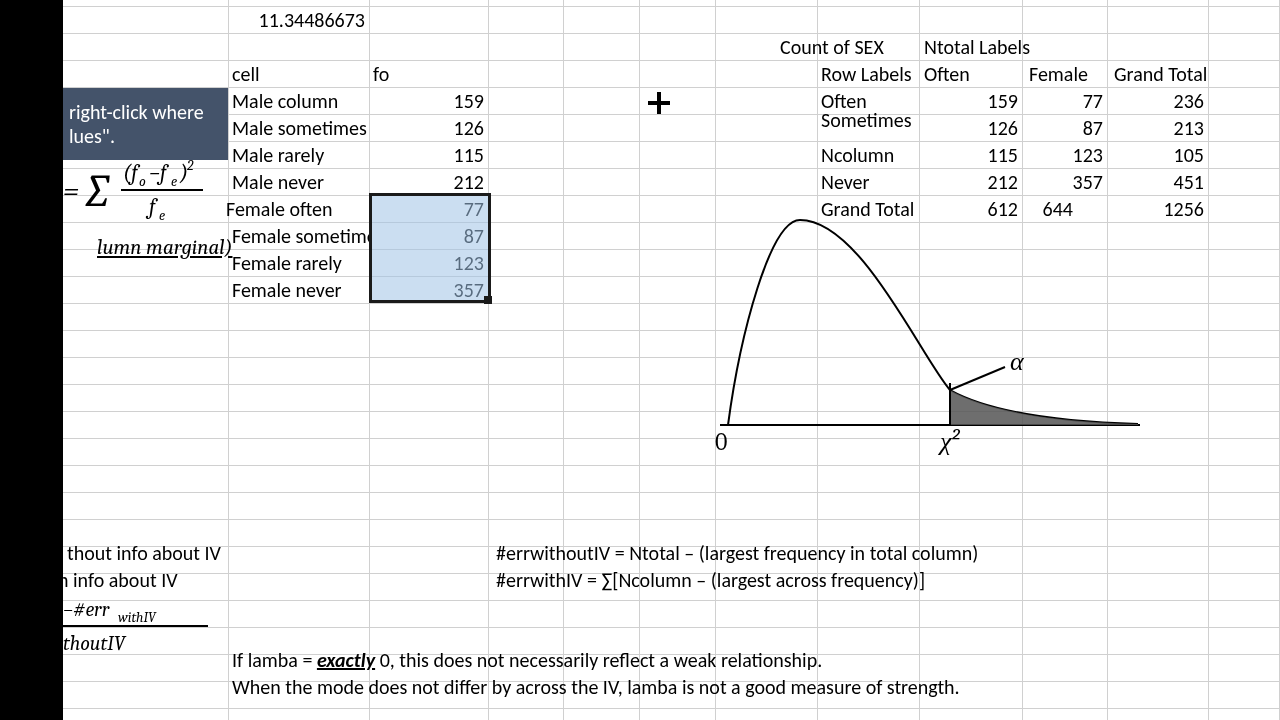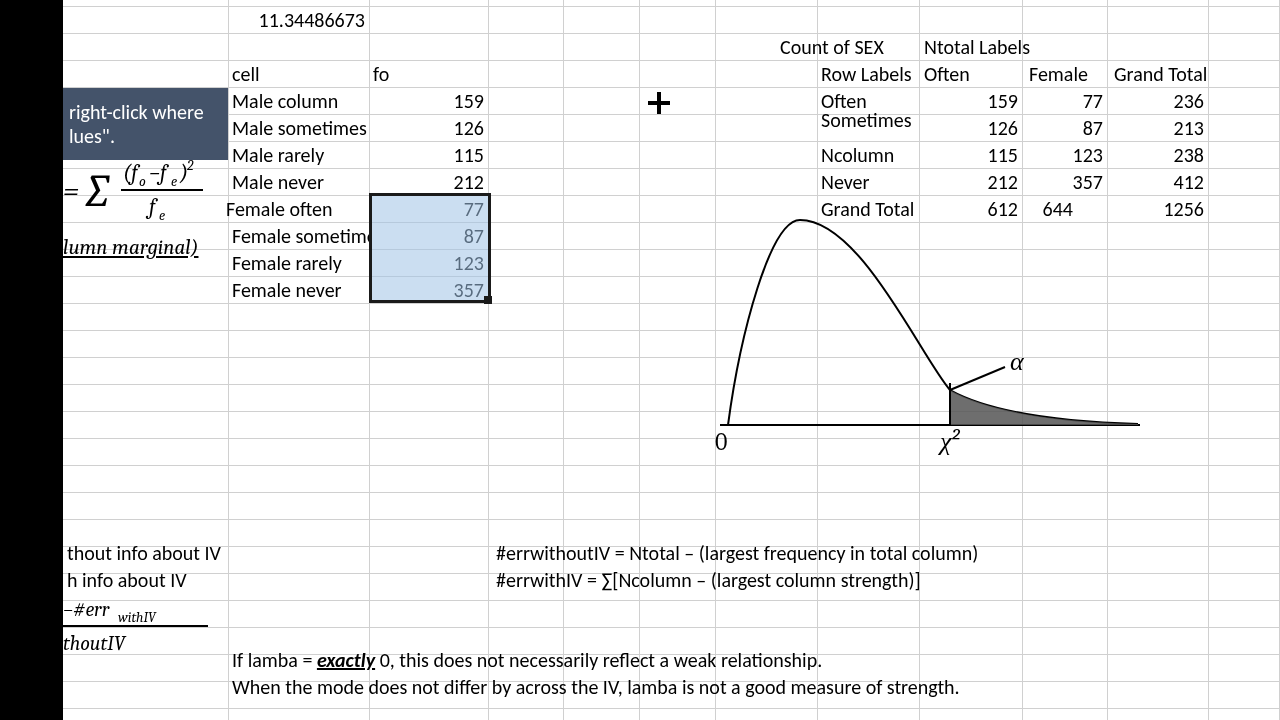--- a/index.html
+++ b/index.html
@@ -48,21 +48,21 @@
     width: 165px;
     background: #44536a;
     color: #fff;
     padding: 12px 6px;
     line-height: 24px;
   }
 
   .formula, .marginal, .err-frac {
     position: absolute; left: 63px; font-style: italic; font-family: Cambria, 'Times New Roman', serif;
   }
-  .marginal .u { text-decoration: underline; }
+  .marginal .u { text-decoration: underline; margin-left: 34px; }
 
   .sel {
     position: absolute;
     border: 3px solid #1a1a1a;
     background: rgba(160,195,230,0.55);
     pointer-events: none;
   }
   .sel .handle {
     position: absolute; right: -4px; bottom: -4px;
     width: 8px; height: 8px; background: #1a1a1a;
@@ -186,26 +186,26 @@
 <div class="cell num" style="left:1107px; top:88px; width:101px">236</div>
 
 <div class="cell" style="left:817px; top:107px; width:102px">Sometimes</div>
 <div class="cell num" style="left:920px; top:115px; width:102px">126</div>
 <div class="cell num" style="left:1022px; top:115px; width:85px">87</div>
 <div class="cell num" style="left:1107px; top:115px; width:101px">213</div>
 
 <div class="cell" style="left:817px; top:142px; width:102px">Ncolumn</div>
 <div class="cell num" style="left:920px; top:142px; width:102px">115</div>
 <div class="cell num" style="left:1022px; top:142px; width:85px">123</div>
-<div class="cell num" style="left:1107px; top:142px; width:101px">238</div>
+<div class="cell num" style="left:1107px; top:142px; width:101px">105</div>
 
 <div class="cell" style="left:817px; top:169px; width:102px">Never</div>
 <div class="cell num" style="left:920px; top:169px; width:102px">212</div>
 <div class="cell num" style="left:1022px; top:169px; width:85px">357</div>
-<div class="cell num" style="left:1107px; top:169px; width:101px">412</div>
+<div class="cell num" style="left:1107px; top:169px; width:101px">451</div>
 
 <div class="cell" style="left:817px; top:196px; width:102px">Grand Total</div>
 <div class="cell num" style="left:920px; top:196px; width:102px">612</div>
 <div class="cell num" style="left:992px; top:196px; width:85px">644</div>
 <div class="cell num" style="left:1107px; top:196px; width:101px">1256</div>
 
 <div class="note" style="top:88px">
   <div>right-click where</div>
   <div>lues".</div>
 </div>
@@ -238,30 +238,30 @@
     <path d="M240 175 C 285 200, 360 207, 428 209 L 428 210 L 240 210 Z" fill="#555" opacity="0.85"></path>
     <line x1="240" y1="168" x2="240" y2="210" stroke="#000" stroke-width="2"></line>
     <line x1="240" y1="175" x2="295" y2="152" stroke="#000" stroke-width="2"></line>
     <text x="300" y="155" font-size="26" font-style="italic">α</text>
     <text x="5" y="235" font-size="24">0</text>
     <text x="230" y="235" font-size="26" font-style="italic">χ²</text>
   </svg>
 </div>
 
 <div class="cell" style="left:63px; top:540px; width:200px">thout info about IV</div>
-<div class="cell" style="left:63px; top:567px; width:200px">h info about IV</div>
+<div class="cell" style="left:54px; top:567px; width:200px">h info about IV</div>
 
 <div class="err-frac" style="top:596px">
   <svg width="160" height="64" viewBox="0 0 160 64">
     <text x="0" y="20" font-size="20" font-style="italic">−#err</text>
     <text x="55" y="26" font-size="14" font-style="italic">withIV</text>
     <line x1="0" y1="30" x2="145" y2="30" stroke="#000" stroke-width="2"></line>
     <text x="0" y="54" font-size="20" font-style="italic">thoutIV</text>
   </svg>
 </div>
 
 <div class="cell" style="left:492px; top:540px; width:720px">#errwithoutIV = Ntotal – (largest frequency in total column)</div>
-<div class="cell" style="left:492px; top:567px; width:720px">#errwithIV = ∑[Ncolumn – (largest column strength)]</div>
+<div class="cell" style="left:492px; top:567px; width:720px">#errwithIV = ∑[Ncolumn – (largest across frequency)]</div>
 
 <div class="cell" style="left:228px; top:647px; width:900px">
   <span>If lamba = </span><span style="font-style:italic;font-weight:bold;text-decoration:underline">exactly</span><span> 0, this does not necessarily reflect a weak relationship.</span>
 </div>
 <div class="cell" style="left:228px; top:674px; width:900px">When the mode does not differ by across the IV, lamba is not a good measure of strength.</div>
 
 </body></html>

